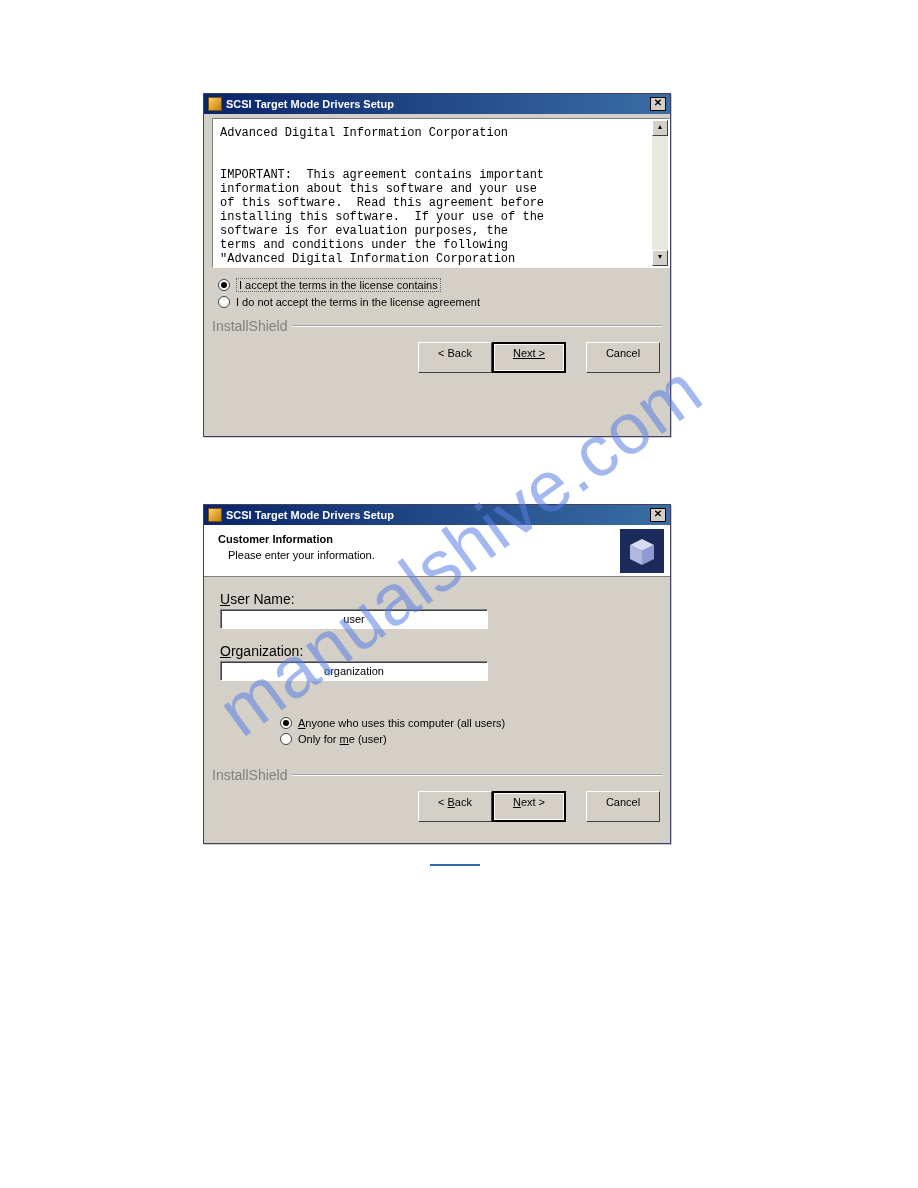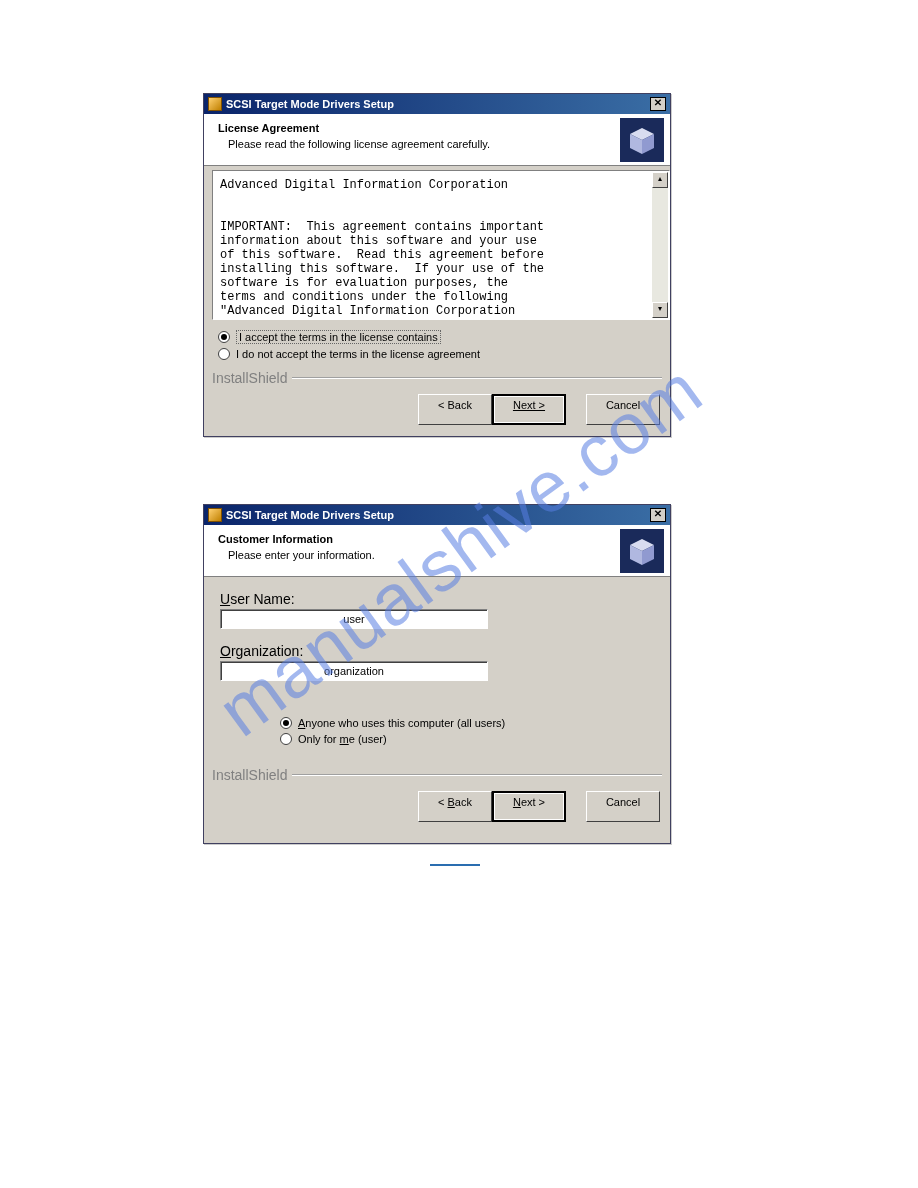--- a/index.html
+++ b/index.html
@@ -191,31 +191,20 @@
   .und { text-decoration: underline; }
 </style>
 </head>
 <body>
 
 <div class="dialog dialog1">
   <div class="titlebar">
     <div class="title-icon"></div>
     <div class="title-text">SCSI Target Mode Drivers Setup</div>
     <div class="close-btn">✕</div>
-  </div>
-  <div class="header">
-    <div class="header-title">License Agreement</div>
-    <div class="header-sub">Please read the following license agreement carefully.</div>
-    <div class="header-icon">
-      <svg viewBox="0 0 32 32">
-          <path fill="#d8dcf0" d="M4 10l12-6 12 6-12 6z"></path>
-          <path fill="#b0b8e0" d="M4 10v14l12 6V16z"></path>
-          <path fill="#909ad0" d="M28 10v14l-12 6V16z"></path>
-        </svg>
-    </div>
   </div>
   <div class="license-box">
     <div class="license-inner">Advanced Digital Information Corporation
 
 
 IMPORTANT:  This agreement contains important
 information about this software and your use
 of this software.  Read this agreement before
 installing this software.  If your use of the
 software is for evaluation purposes, the

